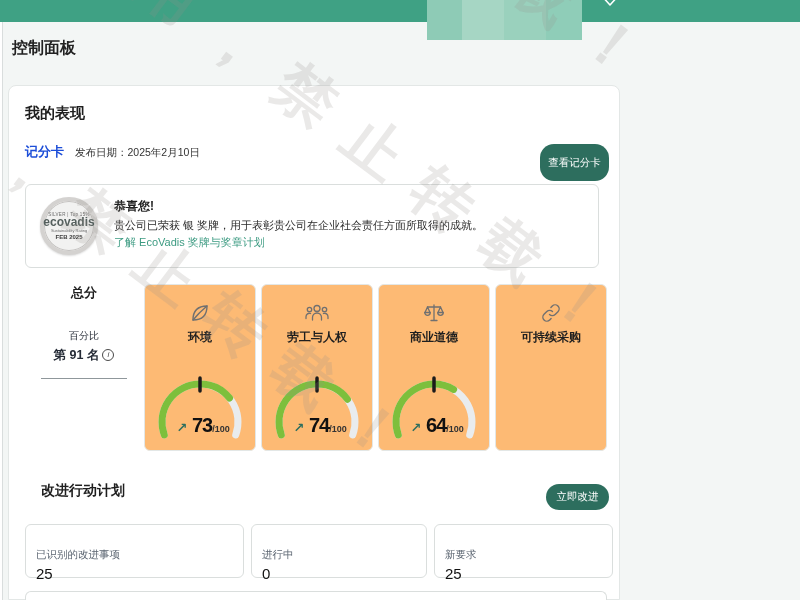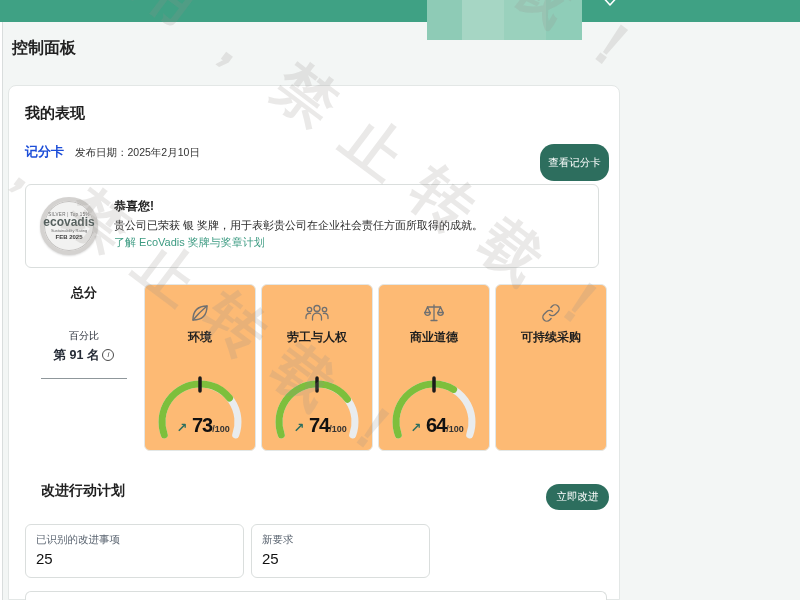--- a/index.html
+++ b/index.html
@@ -69,21 +69,21 @@
   .cat-label { position:absolute; top:44px; width:100%; text-align:center; font-size:12px; font-weight:bold; color:#1f1f1f; }
   .gauge-wrap { position:absolute; bottom:8px; left:50%; transform:translateX(-50%); width:100px; height:68px; }
   .g-score { position:absolute; bottom:5px; left:50%; transform:translateX(-44%); white-space:nowrap; }
   .g-score .arrow { font-size:13px; }
   .g-score .num { font-size:20px; font-weight:bold; color:#111; letter-spacing:-1px; }
   .g-score .den { font-size:9px; font-weight:bold; color:#333; }
   
   .imp-title { position:absolute; top:396px; left:32px; font-size:14px; font-weight:bold; color:#1f1f1f; }
   .imp-btn { position:absolute; top:398px; left:537px; width:63px; height:26px; }
   .stat-row { position:absolute; top:438px; left:16px; display:flex; }
-  .stat-box { height:54px; border:1px solid #dadedd; border-radius:6px; background:#fff; padding:8px 10px; }
+  .stat-box { height:54px; border:1px solid #dadedd; border-radius:6px; background:#fff; padding:23px 10px; }
   .stat-box.b1 { width:219px; margin-right:7px; }
   .stat-box.b2 { width:176px; margin-right:7px; }
   .stat-box.b3 { width:179px; }
   .s-label { font-size:10.5px; color:#5b6571; }
   .s-value { font-size:15px; font-weight:normal; color:#111; margin-top:3px; }
   .bottom-box { position:absolute; top:505px; left:16px; width:582px; height:20px;
     border:1px solid #dadedd; border-radius:6px 6px 0 0; border-bottom:none; background:#fff; }
   svg { display:block; }
 </style>
 </head>
@@ -224,20 +224,24 @@
   </div>
 
   <div class="imp-title">改进行动计划</div>
   <button class="btn imp-btn">立即改进</button>
 
   <div class="stat-row">
     <div class="stat-box b1">
       <div class="s-label">已识别的改进事项</div>
       <div class="s-value">25</div>
     </div>
+    <div class="stat-box b2">
+      <div class="s-label">进行中</div>
+      <div class="s-value">0</div>
+    </div>
     <div class="stat-box b3">
       <div class="s-label">新要求</div>
       <div class="s-value">25</div>
     </div>
   </div>
 
   <div class="bottom-box"></div>
 </div>
 
 </body></html>

